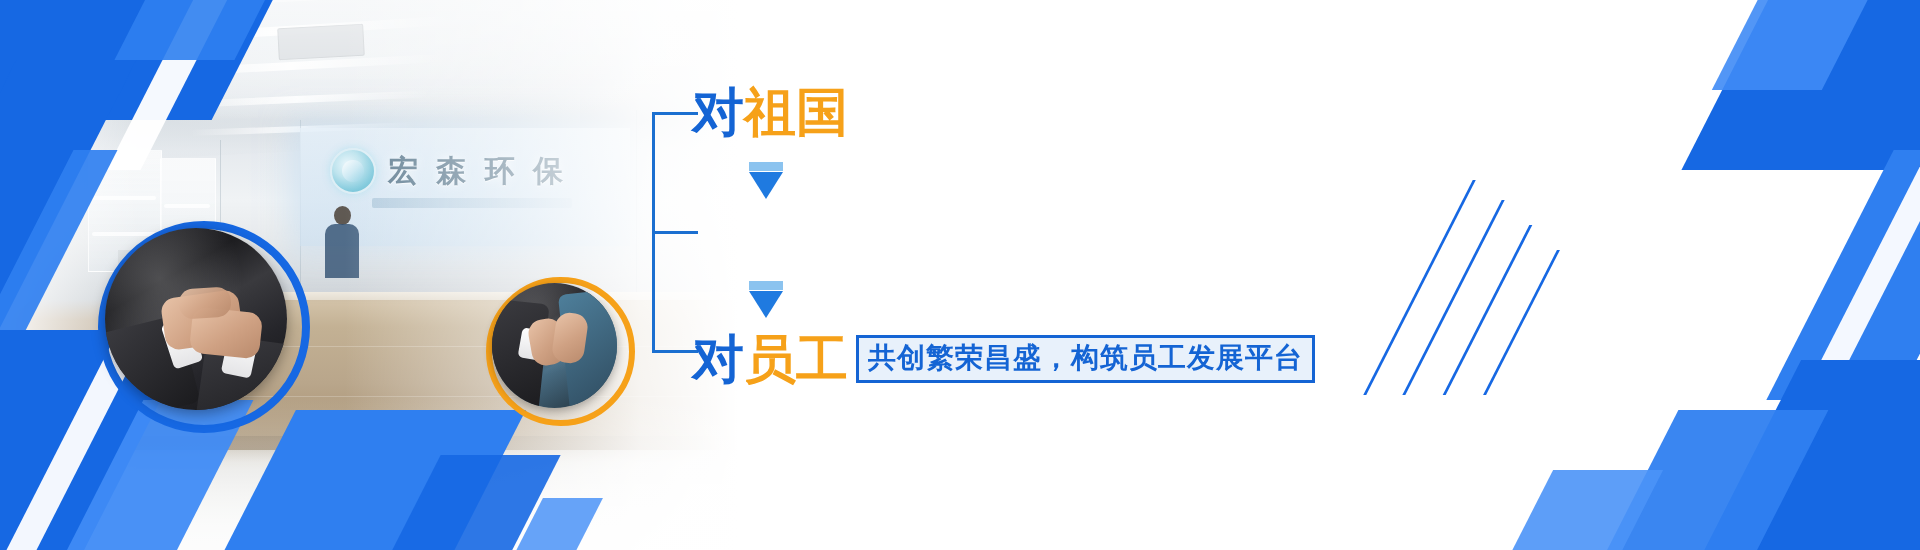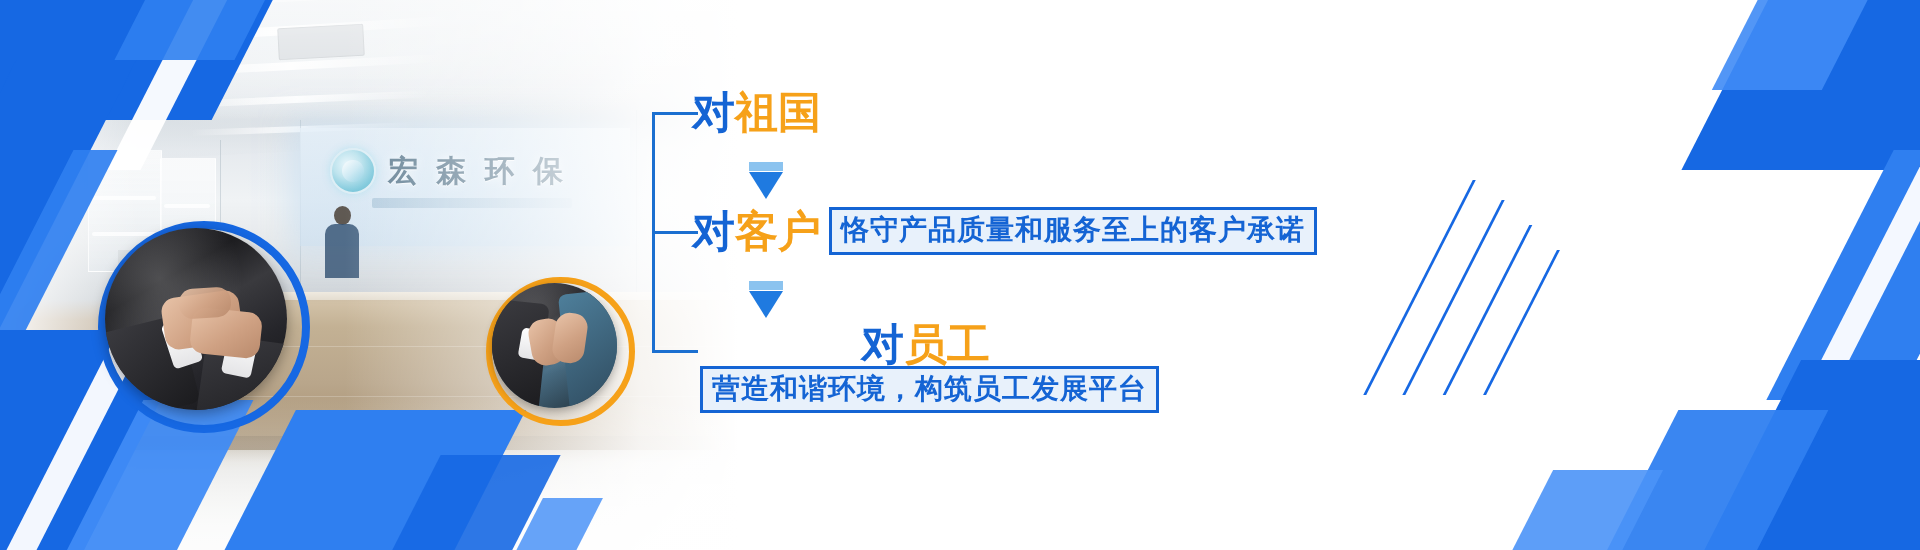--- a/index.html
+++ b/index.html
@@ -249,24 +249,24 @@
     border-left:3px solid #1b6fd0;
   }
   .b-arm{position:absolute;left:12px;width:46px;height:3px;background:#1b6fd0;}
   .b-arm.a1{top:112px;}
   .b-arm.a2{top:231px;}
   .b-arm.a3{top:350px;}
 
   .row{position:absolute;left:52px;display:flex;align-items:center;height:54px;}
   .row.r1{top:85px;}
   .row.r2{top:204px;}
-  .row.r3{top:323px;flex-direction:column;}
+  .row.r3{top:332px;}
 
   .lead{
-    font-size:43px;font-weight:700;line-height:1;white-space:nowrap;
+    font-size:52px;font-weight:700;line-height:1;white-space:nowrap;
     letter-spacing:0px;
   }
   .lead .k{color:#1464d4;}
   .lead .v{color:#f6a119;}
 
   .chip{
     margin-left:8px;
     border:3px solid #1464d4;
     background:#e8f1fb;
     color:#1464d4;
@@ -402,28 +402,22 @@
       <div class="a-top"></div>
       <div class="a-tri"></div>
     </div>
 
     <div class="row r1">
       <div class="lead">
         <span class="k">对</span><span class="v">祖国</span>
       </div>
     </div>
 
-    <div class="row r2">
-      <div class="lead">
-        <span class="k">对</span><span class="v">客户</span>
-      </div>
-      <div class="chip">恪守产品质量和服务至上的客户承诺</div>
-    </div>
 
     <div class="row r3">
       <div class="lead">
         <span class="k">对</span><span class="v">员工</span>
       </div>
-      <div class="chip">营造和谐环境，构筑员工发展平台</div>
+      <div class="chip">共创繁荣昌盛，构筑员工发展平台</div>
     </div>
 
   </div>
 </div>
 
 </body></html>

